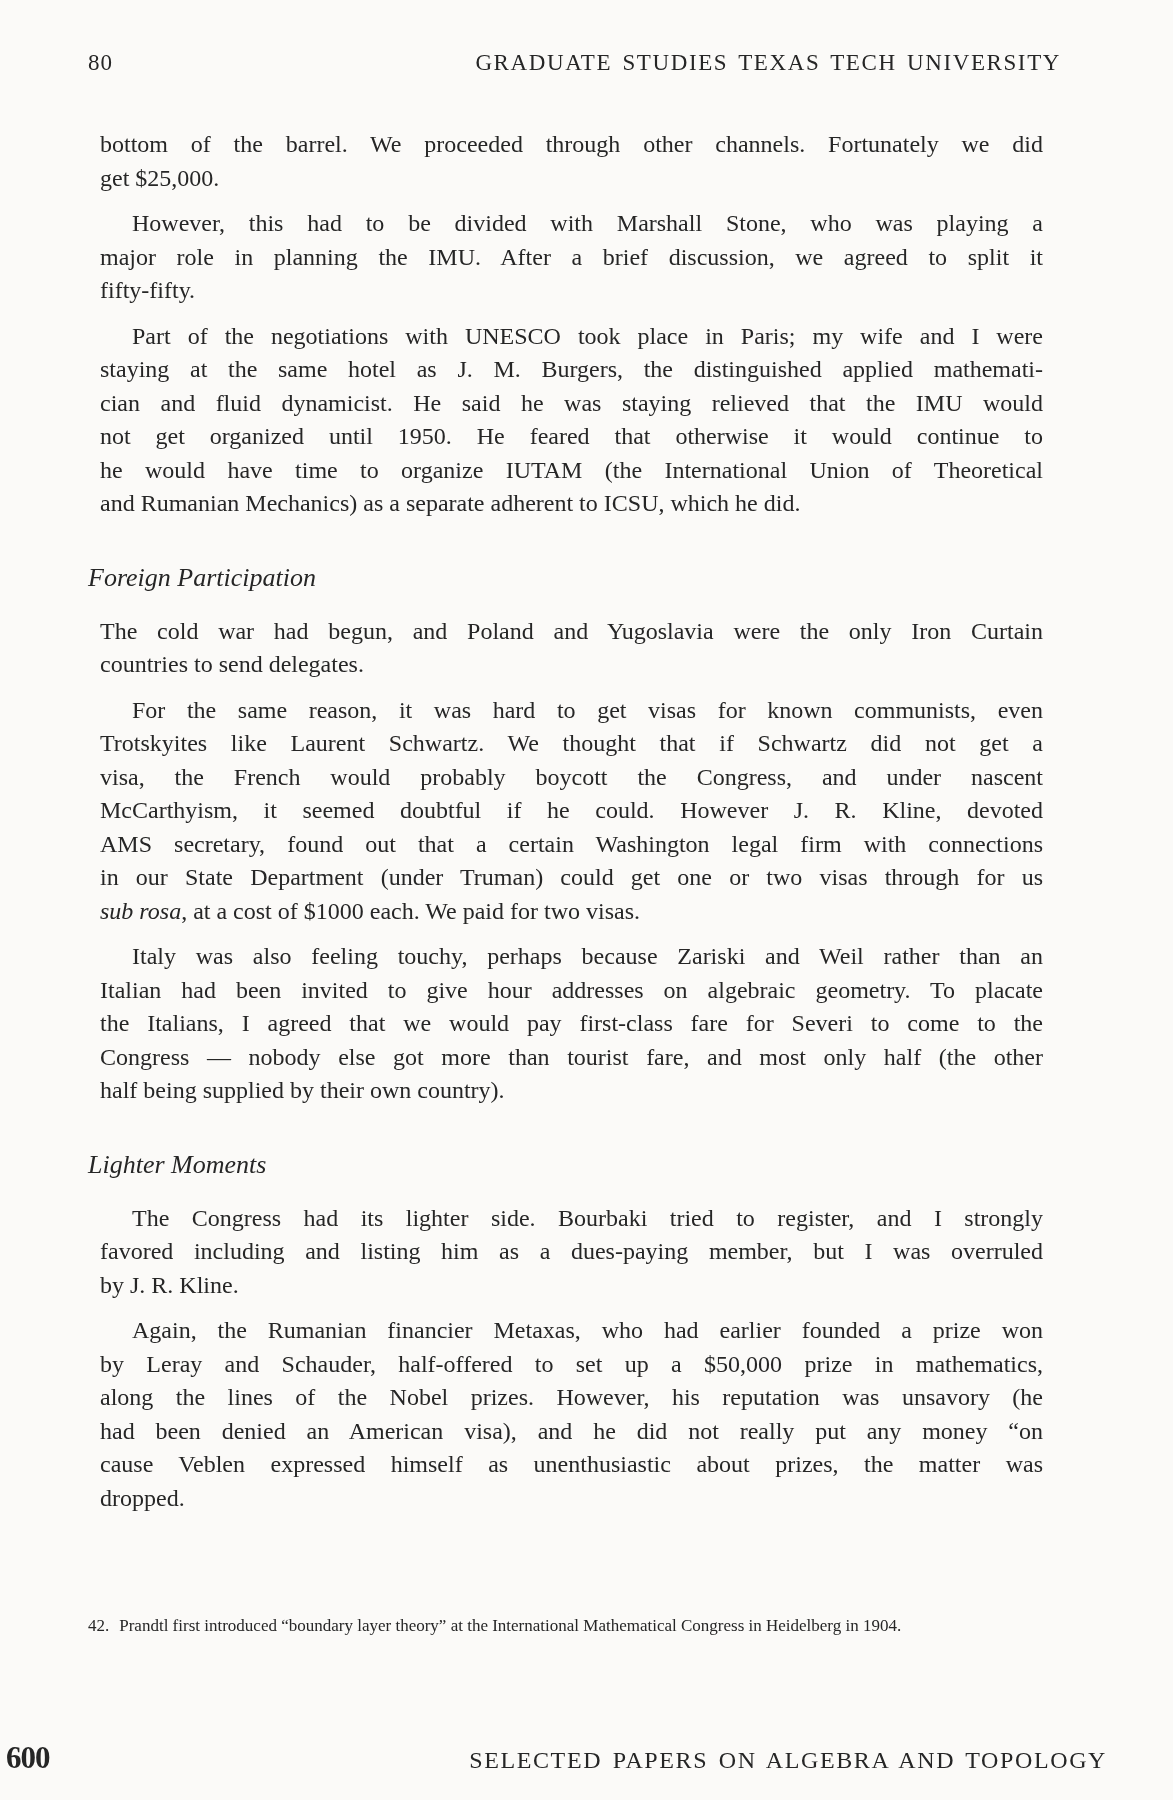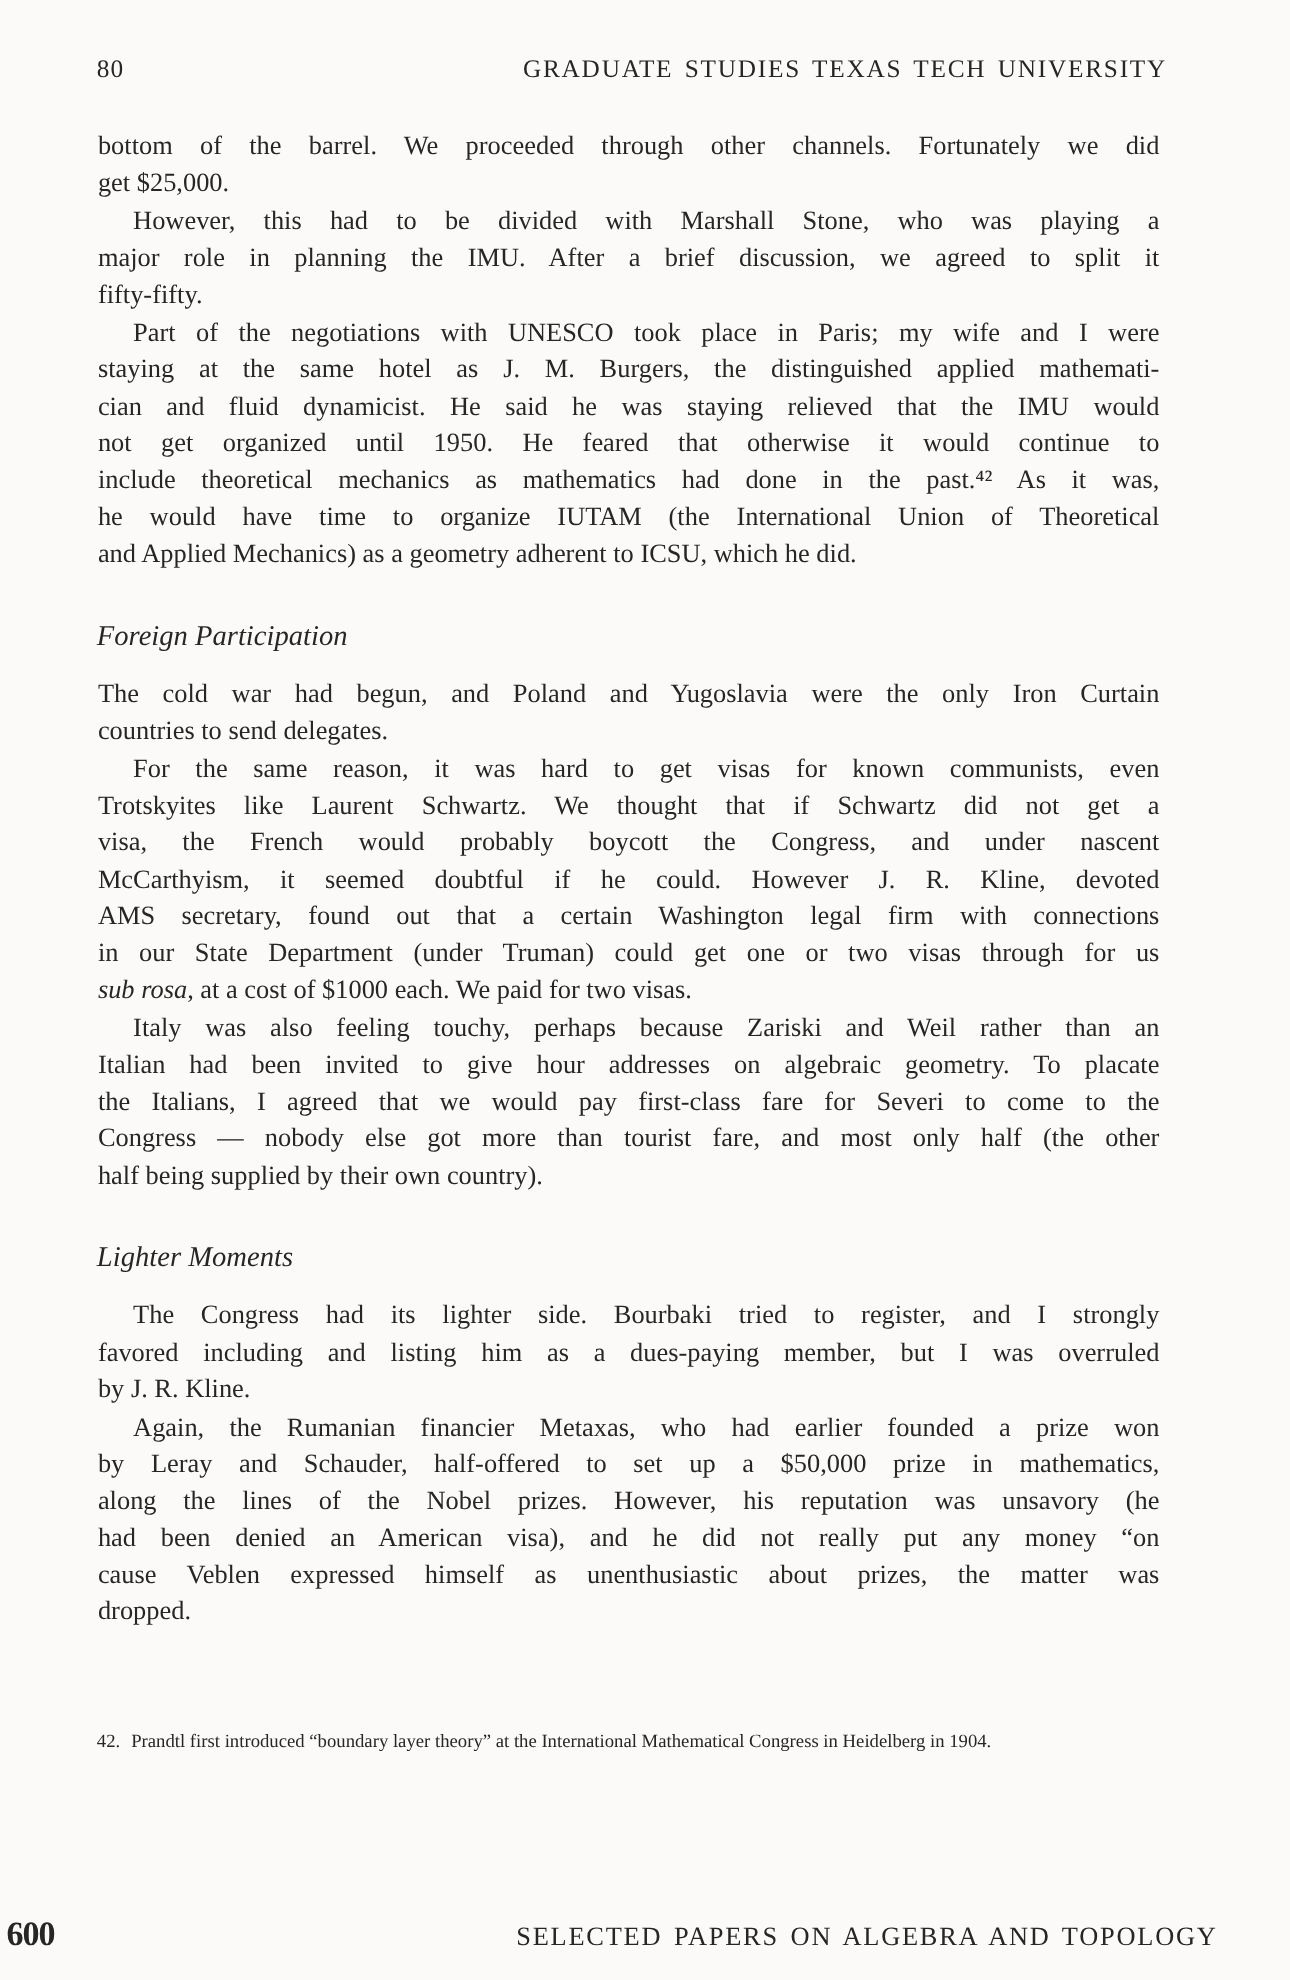--- a/index.html
+++ b/index.html
@@ -39,21 +39,21 @@
   .running-title {
     font-size: 23px;
     letter-spacing: 1.6px;
     word-spacing: 3px;
   }
   .page-body {
     margin: 40px 118px 0 88px;
     font-size: 24px;
     line-height: 33.5px;
   }
-  .para { margin: 1px; }
+  .para { margin: 12px; }
   .line { white-space: nowrap; }
   .line.just {
     white-space: normal;
     text-align: justify;
     text-align-last: justify;
   }
   .line.indent { text-indent: 32px; }
   .section-heading {
     font-style: italic;
     font-size: 26px;
@@ -104,23 +104,22 @@
       <div class="para">
         <div class="line just indent">However, this had to be divided with Marshall Stone, who was playing a</div>
         <div class="line just">major role in planning the IMU. After a brief discussion, we agreed to split it</div>
         <div class="line">fifty-fifty.</div>
       </div>
       <div class="para">
         <div class="line just indent">Part of the negotiations with UNESCO took place in Paris; my wife and I were</div>
         <div class="line just">staying at the same hotel as J. M. Burgers, the distinguished applied mathemati-</div>
         <div class="line just">cian and fluid dynamicist. He said he was staying relieved that the IMU would</div>
         <div class="line just">not get organized until 1950. He feared that otherwise it would continue to</div>
-        <div class="line just">include theoretical mechanics as mathematics had done in the past.⁴² As it was,</div>
         <div class="line just">he would have time to organize IUTAM (the International Union of Theoretical</div>
-        <div class="line">and Applied Mechanics) as a geometry adherent to ICSU, which he did.</div>
+        <div class="line">and Rumanian Mechanics) as a separate adherent to ICSU, which he did.</div>
       </div>
       <div class="section-heading">Foreign Participation</div>
       <div class="para">
         <div class="line just">The cold war had begun, and Poland and Yugoslavia were the only Iron Curtain</div>
         <div class="line">countries to send delegates.</div>
       </div>
       <div class="para">
         <div class="line just indent">For the same reason, it was hard to get visas for known communists, even</div>
         <div class="line just">Trotskyites like Laurent Schwartz. We thought that if Schwartz did not get a</div>
         <div class="line just">visa, the French would probably boycott the Congress, and under nascent</div>

